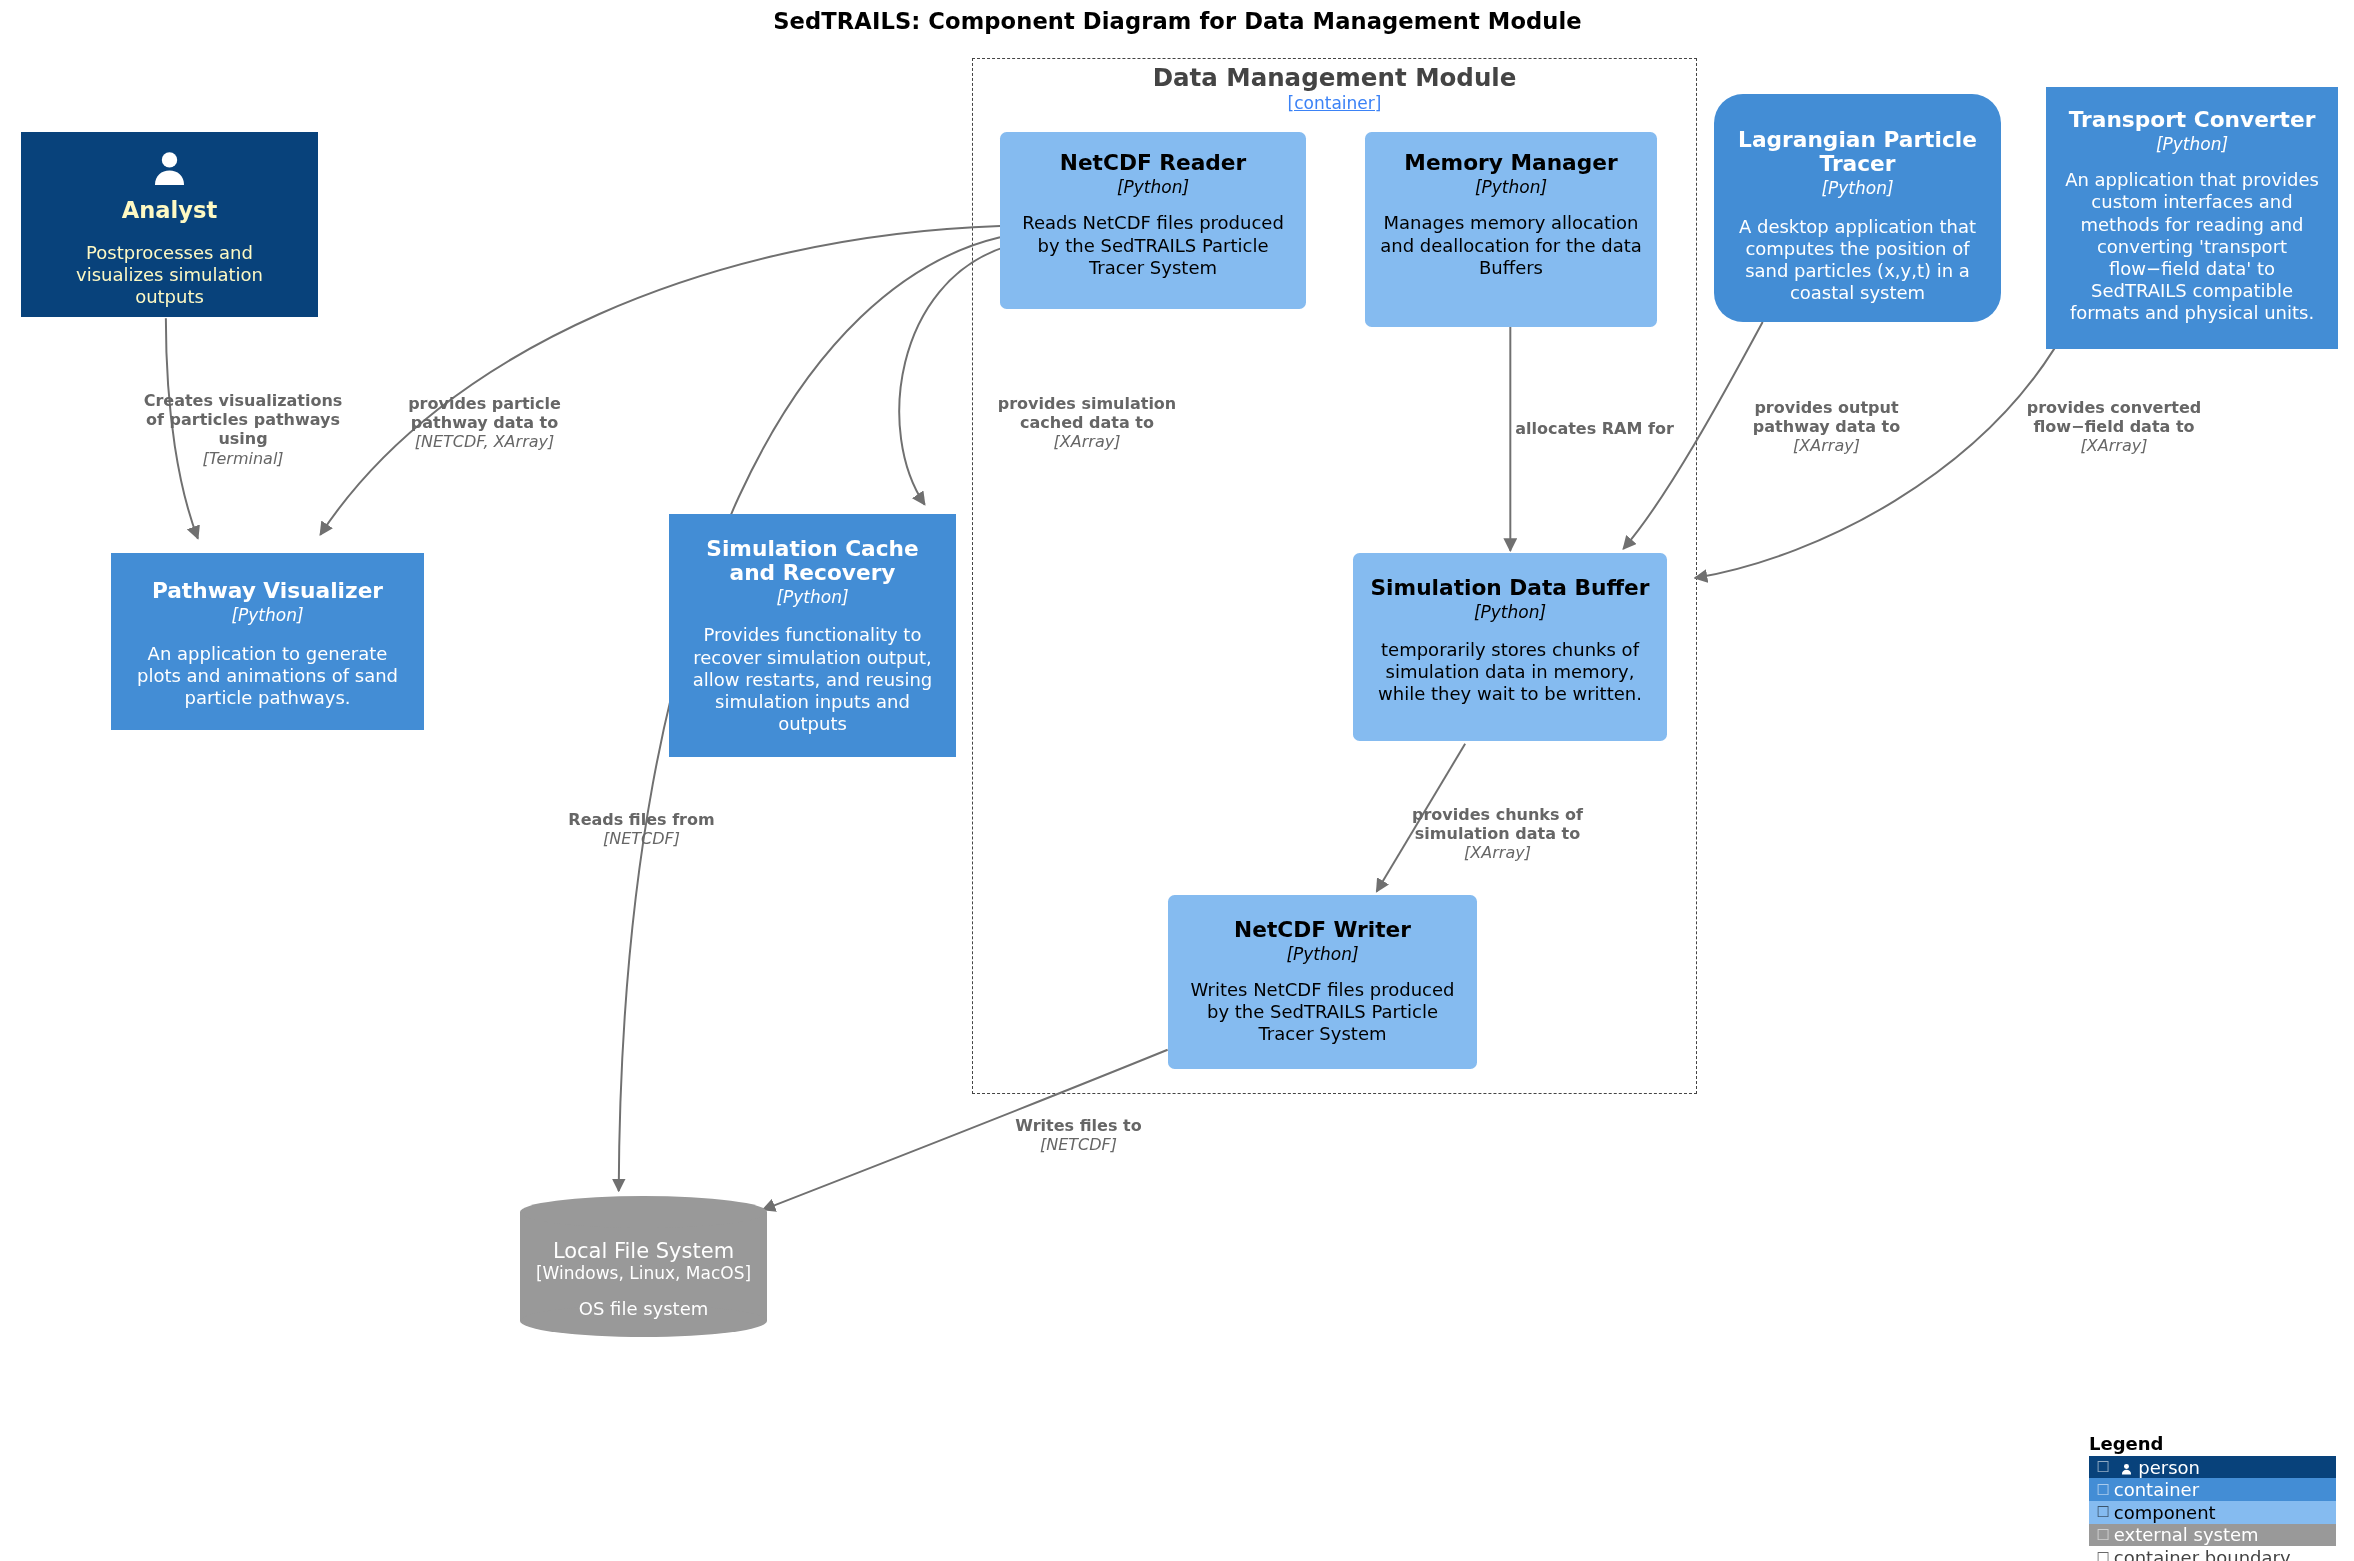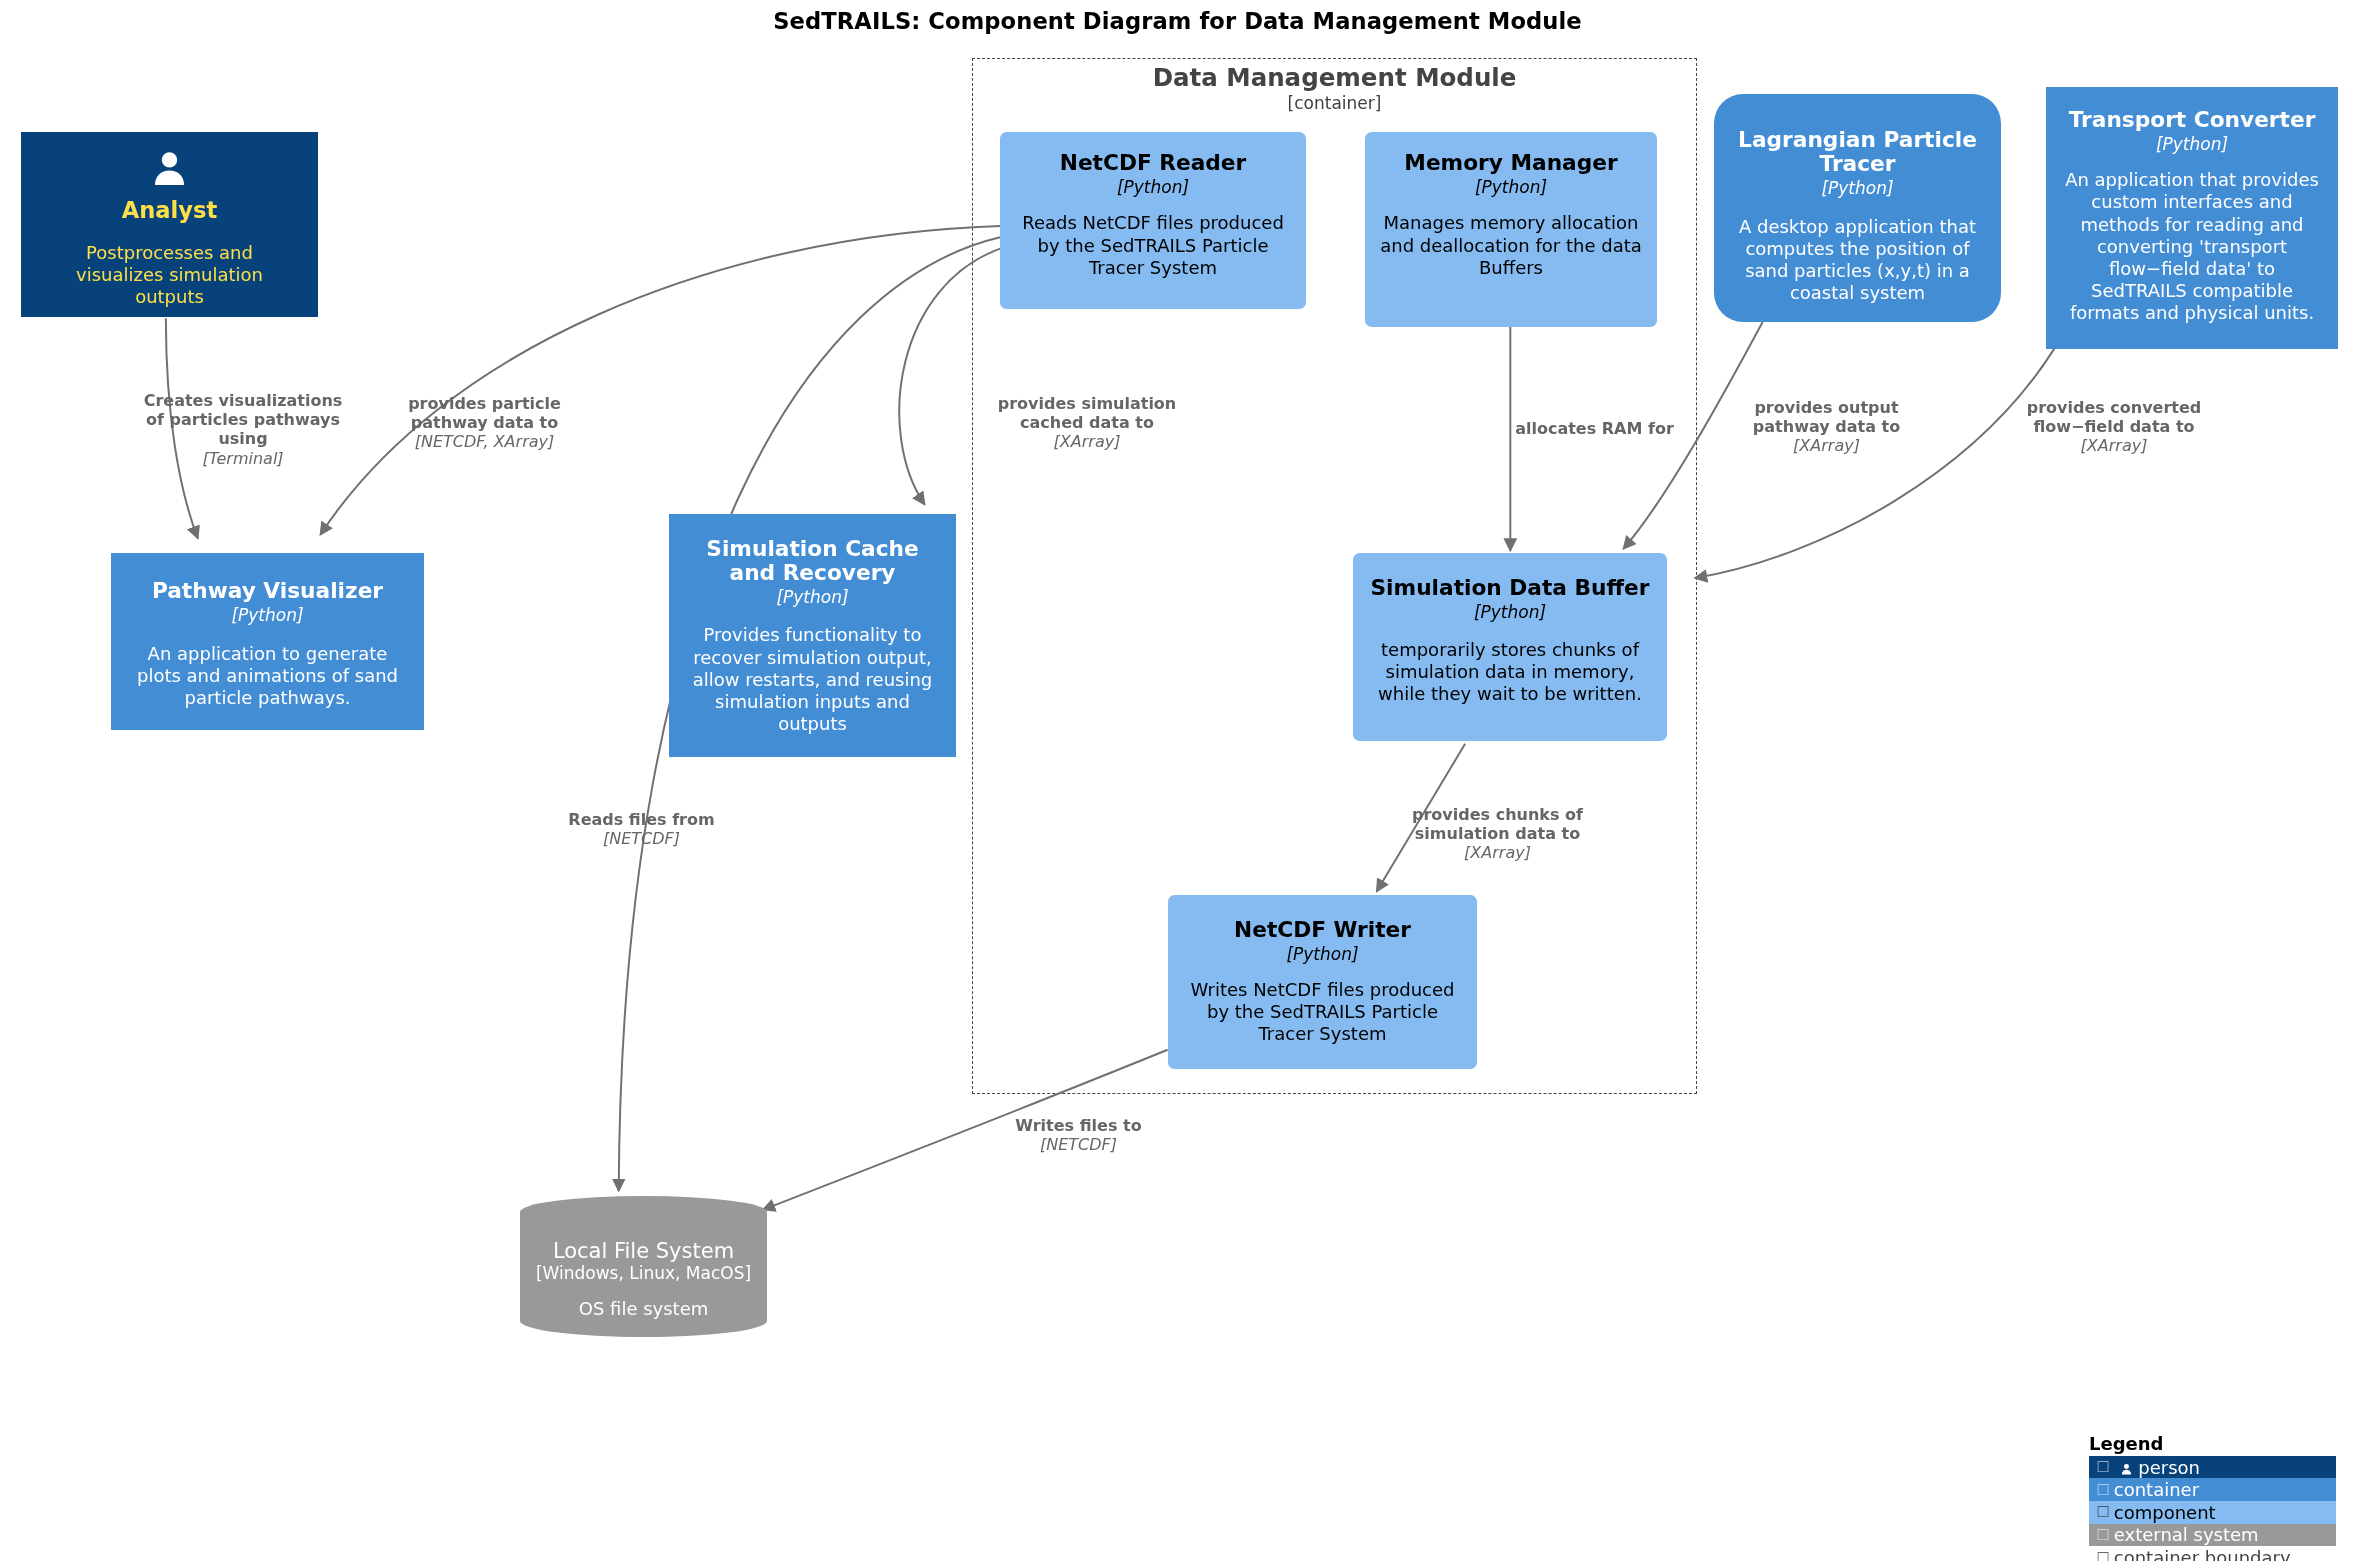--- a/index.html
+++ b/index.html
@@ -8,30 +8,30 @@
   #canvas{position:absolute;left:0;top:0;width:2355px;height:1561px;}
   svg.edges{position:absolute;left:0;top:0;width:2355px;height:1561px;pointer-events:none;}
 
   .title{position:absolute;left:0;top:7.5px;width:2355px;text-align:center;
          font-size:22.6px;font-weight:bold;letter-spacing:0.1px;}
 
   
   .boundary{position:absolute;border:1.9px dashed #444;box-sizing:border-box;}
   .boundary-label{position:absolute;text-align:center;}
   .boundary-label .bl-name{font-size:24.5px;font-weight:bold;color:#444;line-height:1.15;}
-  .boundary-label .bl-tech{font-size:17px;color:#404040;line-height:1.3;}
+  .boundary-label .bl-tech{font-size:17px;color:#3b82f6;line-height:1.3;text-decoration:underline;}
 
   
   .node{position:absolute;box-sizing:border-box;display:flex;flex-direction:column;
         align-items:center;padding:11.3px 11.3px 11.3px 11.3px;text-align:center;}
   .node .n-name{font-weight:bold;line-height:1.12;}
   .node .n-tech{font-style:italic;line-height:1.2;}
   .node .n-desc{line-height:1.23;}
 
-  .type-person{background:#08427b;color:#fde047;}
+  .type-person{background:#08427b;color:#fef9c3;}
   .type-container{background:#438dd5;color:#fff;}
   .type-component{background:#85bbf0;color:#000;border-radius:6.6px;}
 
   .person-icon{margin-top:5.6px;margin-bottom:1.9px;}
 
   
   .cyl{position:absolute;padding-left:12px;}
   .cyl .cyl-top{position:absolute;left:0;top:0;width:100%;height:32px;
        background:#999;border-radius:50%;}
   .cyl .cyl-body{position:absolute;left:0;top:16px;width:100%;background:#999;}

